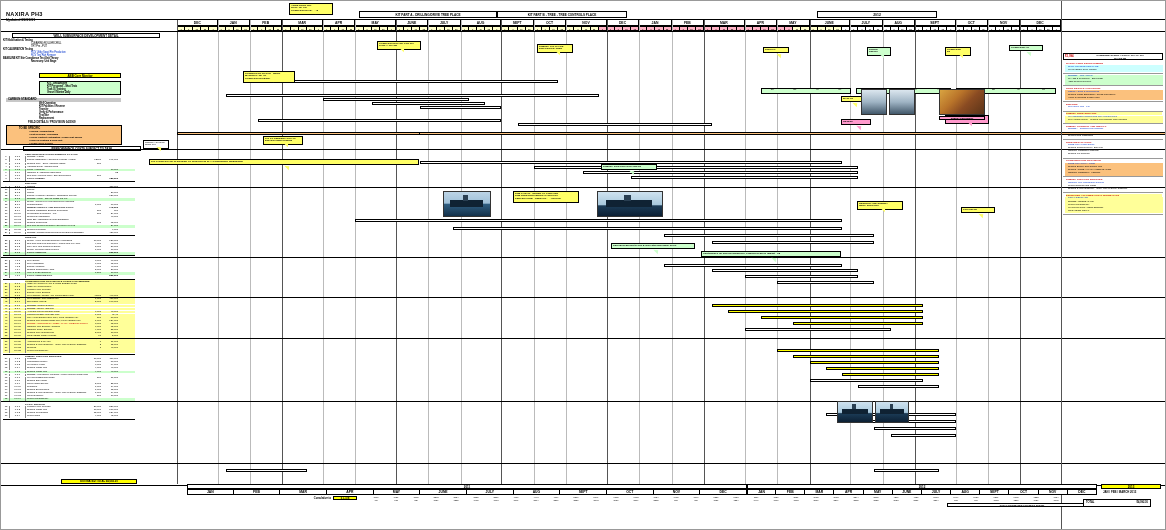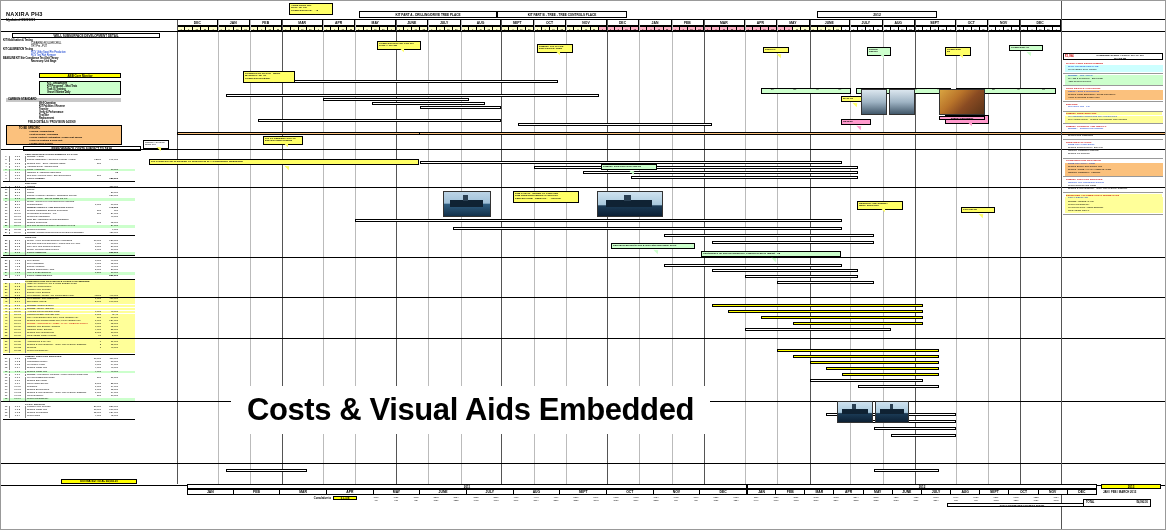--- a/index.html
+++ b/index.html
@@ -1453,14 +1453,13 @@
     <div class="abs ctr" style="left:1026px;top:495.4px;width:18px;font-size:2.2px;">7223</div>
     <div class="abs ctr" style="left:1026px;top:498.2px;width:18px;font-size:2.2px;">1429</div>
     <div class="abs ctr" style="left:1046px;top:495.4px;width:18px;font-size:2.2px;">7654</div>
     <div class="abs ctr" style="left:1046px;top:498.2px;width:18px;font-size:2.2px;">1642</div>
     <div class="abs brd ctr bold" style="left:946px;top:502px;width:150px;height:4.4px;font-size:2.5px;line-height:4px;background:#fff;">TOTAL ESTIMATED PROJECT SPEND</div>
     <div class="abs brd" style="left:1082px;top:498px;width:68px;height:8px;background:#fff;">
       <div class="bold" style="position:absolute;left:2px;top:1.4px;font-size:2.6px;">TOTAL</div>
       <div class="bold rt" style="position:absolute;right:2px;top:1.4px;font-size:2.6px;">$4,092.30</div>
     </div>
     <div class="abs brd bold hl-y2" style="left:60px;top:478px;width:76px;height:4.6px;font-size:2.7px;line-height:4.2px;text-align:center;">ESTIMATED TOTAL  $4,092.30</div>
-    <div class="bigtitle" style="left:230px;top:385px;">Costs &amp; Visual Aids Embedded</div>
   </div>
 
 </body></html>

